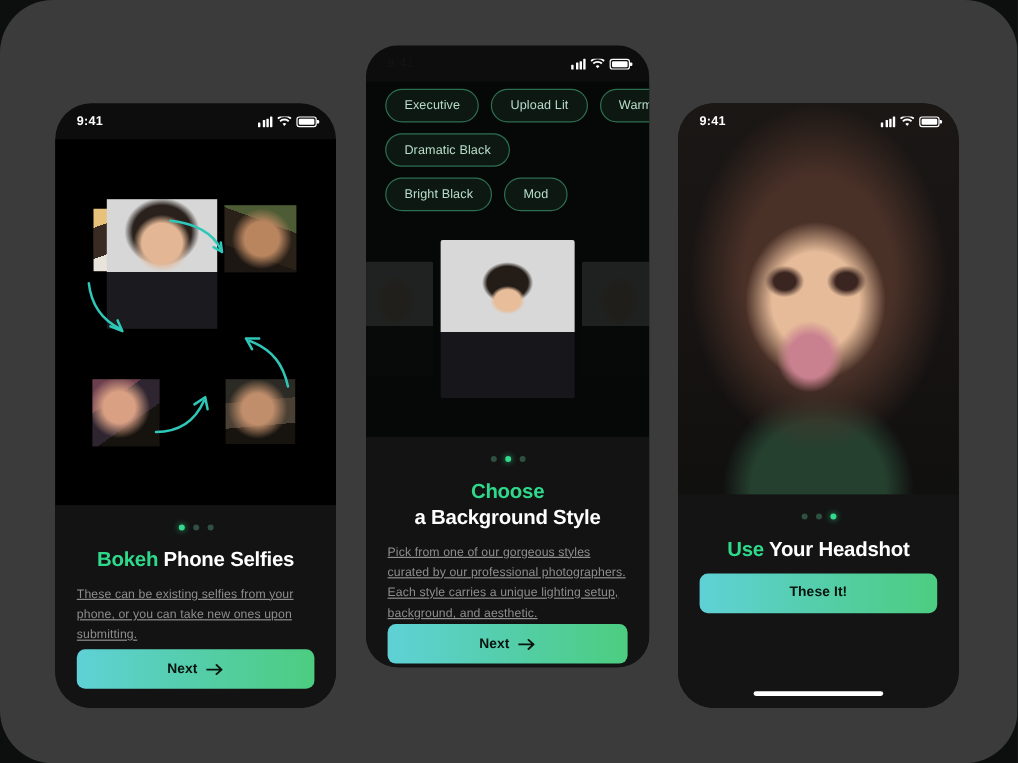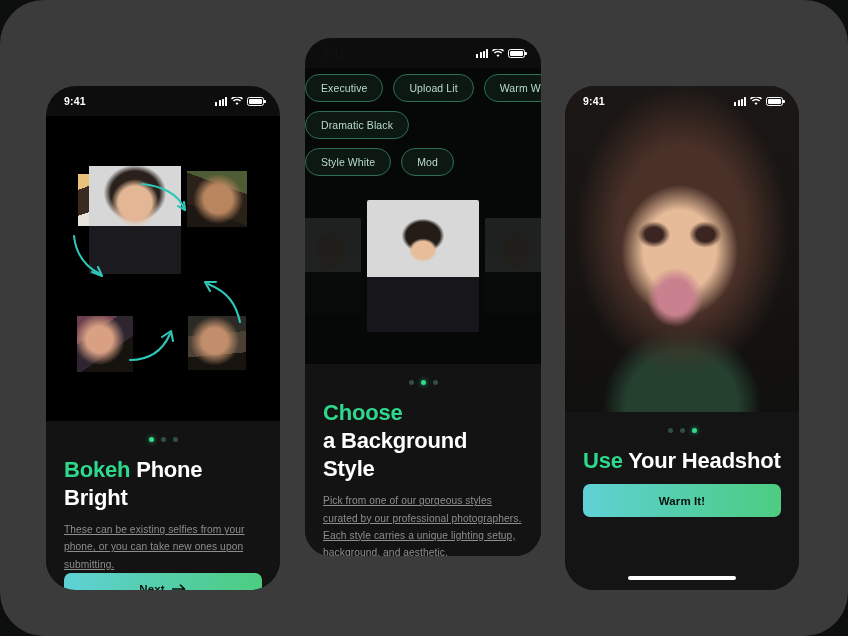--- a/index.html
+++ b/index.html
@@ -85,21 +85,21 @@
   .tile-a { left:32px;  top:58px;  width:56px; height:52px; }
   .tile-b { left:141px; top:55px;  width:60px; height:56px; }
   .tile-c { left:31px;  top:200px; width:56px; height:56px; }
   .tile-d { left:142px; top:200px; width:58px; height:54px; }
   .arrow { position:absolute; overflow:visible; }
 
   
   .chips {
     position:absolute; left:0; right:0; top:6px;
     display:flex; flex-direction:column; gap:9px;
-    padding-left:0;
+    padding-left:16px;
   }
   .chip-row { display:flex; gap:10px; white-space:nowrap; }
   .chip {
     flex:0 0 auto;
     border:1px solid #2e6f52;
     color:#b9ddc9;
     background:rgba(18,38,28,.55);
     border-radius:999px;
     padding:7px 15px;
     font-size:10.5px;
@@ -143,23 +143,24 @@
     display:flex; flex-direction:column;
     z-index:4;
   }
   #phone-3 .content { background:#141414; }
 
   .dots { display:flex; gap:7px; justify-content:center; margin-bottom:14px; }
   .dot { width:5px; height:5px; border-radius:50%; background:#2f4f41; }
   .dot.on { background:#33d98c; box-shadow:0 0 5px rgba(51,217,140,.8); }
 
   .headline {
-    font-size:22px; font-weight:bold; color:#ffffff;
+    font-size:17px; font-weight:bold; color:#ffffff;
     line-height:1.28; letter-spacing:-.2px;
     margin-bottom:9px;
+    text-align:center;
   }
   .headline .hl { color:#2fd98b; }
   .headline .br { display:block; }
 
   .body {
     font-size:10.2px; line-height:1.68;
     color:#8e8e8e;
     margin-bottom:auto;
     letter-spacing:.1px;
     text-decoration:underline;
@@ -252,21 +253,21 @@
       </div>
     </div>
 
     <div class="content">
       <div class="dots">
         <span class="dot on"></span>
         <span class="dot"></span>
         <span class="dot"></span>
       </div>
       <div class="headline">
-        <span class="hl">Bokeh</span><span> Phone Bright</span>
+        <span class="hl">Bokeh</span><span> Phone Selfies</span>
       </div>
       <div class="body">These can be existing selfies from your phone, or you can take new ones upon submitting.</div>
       <button class="cta">
         <span>Next</span>
         <svg width="15" height="10" viewBox="0 0 15 10">
             <path d="M0 5h12M8.4 1.2 12.6 5 8.4 8.8" stroke="#08130d" stroke-width="1.6" fill="none" stroke-linecap="round" stroke-linejoin="round"></path>
           </svg>
       </button>
 
     </div>
@@ -297,21 +298,21 @@
       <div class="chips">
         <div class="chip-row">
           <span class="chip">Executive</span>
           <span class="chip">Upload Lit</span>
           <span class="chip">Warm White</span>
         </div>
         <div class="chip-row">
           <span class="chip">Dramatic Black</span>
         </div>
         <div class="chip-row">
-          <span class="chip">Style White</span>
+          <span class="chip">Bright Black</span>
           <span class="chip">Mod</span>
         </div>
       </div>
 
       <div class="carousel">
         <div class="c-card c-side c-left" style="background-image:
                radial-gradient(ellipse 26% 22% at 50% 34%, #e3b795 0 70%, rgba(227,183,149,0) 100%),
                linear-gradient(#cfcfcf 0 56%, #1b1b1f 56%);"></div>
         <div class="c-card c-center" style="background-image:
                radial-gradient(ellipse 13% 9% at 50% 38%, #e7bd9a 0 74%, rgba(231,189,154,0) 100%),
@@ -378,19 +379,19 @@
     <div class="content">
       <div class="dots">
         <span class="dot"></span>
         <span class="dot"></span>
         <span class="dot on"></span>
       </div>
       <div class="headline">
         <span class="hl">Use</span><span> Your Headshot</span>
       </div>
       <button class="cta">
-        <span>Warm It!</span>
+        <span>These It!</span>
       </button>
       <div class="home-ind"></div>
     </div>
   </div>
 
 </div>
 
 </body></html>

